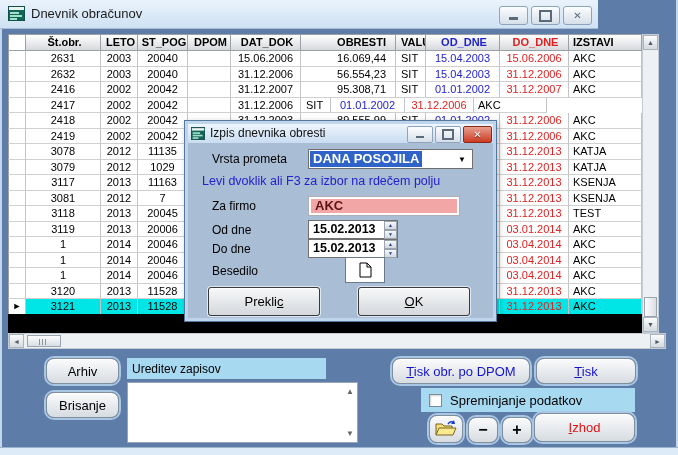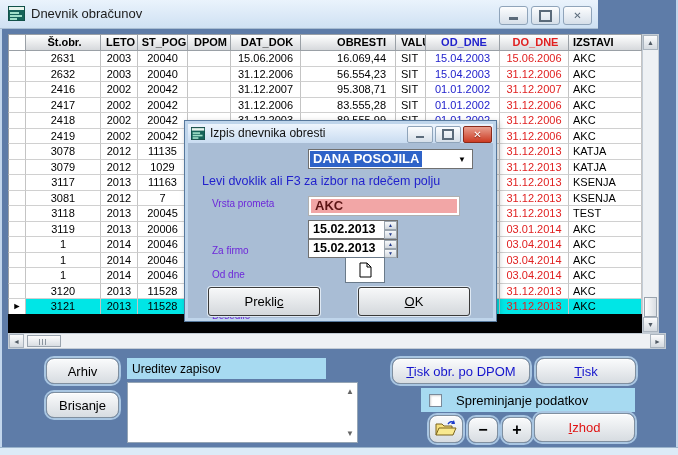--- a/index.html
+++ b/index.html
@@ -59,21 +59,21 @@
   .btn-arhiv{position:absolute;left:46px;top:358px;width:73px;height:26px;}
   .btn-brisanje{position:absolute;left:46px;top:392px;width:73px;height:26px;}
   .banner{position:absolute;left:127px;top:358px;width:199px;height:21px;background:#a7daf1;
           display:flex;align-items:center;gap:17px;padding-left:5px;box-sizing:border-box;font-size:12px;color:#000;}
   .notes{position:absolute;left:127px;top:382px;width:231px;height:61px;background:#fff;border:1px solid #95a5b5;box-sizing:border-box;}
   .notes .n-up{position:absolute;right:3px;top:4px;font-size:8px;color:#666;}
   .notes .n-down{position:absolute;right:3px;bottom:4px;font-size:8px;color:#666;}
   .btn-dpom{position:absolute;left:392px;top:358px;width:138px;height:26px;color:#1414cc;}
   .btn-tisk{position:absolute;left:536px;top:358px;width:100px;height:26px;color:#1414cc;}
   .check-strip{position:absolute;left:421px;top:388px;width:214px;height:24px;background:#a7daf1;
-               display:flex;align-items:center;gap:14px;padding-left:8px;box-sizing:border-box;font-size:13px;color:#000;}
+               display:flex;align-items:center;gap:8px;padding-left:8px;box-sizing:border-box;font-size:13px;color:#000;}
   .checkbox{width:13px;height:13px;background:#fff;border:1px solid #7a8a9a;box-sizing:border-box;
             box-shadow:inset 1px 1px 2px rgba(0,0,0,.18);}
   .btn-folder{position:absolute;left:429px;top:415px;width:34px;height:28px;}
   .btn-minus{position:absolute;left:468px;top:417px;width:30px;height:26px;font-size:16px;font-weight:bold;}
   .btn-plus{position:absolute;left:502px;top:417px;width:30px;height:26px;font-size:16px;font-weight:bold;}
   .btn-izhod{position:absolute;left:534px;top:413px;width:101px;height:29px;color:#e01414;}
   .status-strip{position:absolute;left:0;top:447px;width:678px;height:8px;background:#dcebf7;border-top:1px solid #9ab4cc;}
   
   .dialog{position:absolute;left:184px;top:120px;width:313px;height:202px;box-sizing:border-box;
           border:1px solid #56789c;background:#bfd5eb;padding:3px;box-shadow:2px 2px 6px rgba(0,0,0,.25);}
@@ -81,21 +81,21 @@
   .dlg-icon{position:absolute;left:3px;top:3px;width:14px;height:13px;}
   .dlg-title{position:absolute;left:22px;top:2px;font-size:12px;color:#111;}
   .dlg-btns{position:absolute;right:1px;top:2px;display:flex;gap:2px;}
   .dbtn{width:24px;height:15px;border:1px solid #8fa4ba;border-radius:2px;
         background:linear-gradient(#fcfdfe,#d6dfe9);display:flex;align-items:center;justify-content:center;}
   .dbtn.close{width:27px;border:1px solid #8a2a1a;background:linear-gradient(#e89f8f,#cc3b23);}
   .dbtn .glyph-min{margin-top:5px;width:8px;height:2px;}
   .dbtn .glyph-max{width:8px;height:7px;border-width:2px;}
   .glyph-xw{font-size:10px;font-weight:bold;color:#fff;line-height:1;text-shadow:0 1px 1px #801808;}
   .dlg-body{position:relative;height:175px;background:#a9bdd5;}
-  .dlbl{position:absolute;left:24px;font-size:10px;color:#6d28d9;margin-top:46px;}
+  .dlbl{position:absolute;left:24px;font-size:12px;color:#000000;}
   .combo{position:absolute;left:120px;top:6px;width:165px;height:20px;background:#fff;border:1px solid #707070;box-sizing:border-box;}
   .combo-sel{position:absolute;left:1px;top:1px;height:16px;background:#2f63c8;color:#fff;
              font-size:13px;font-weight:bold;padding:0 3px;line-height:16px;}
   .combo-arrow{position:absolute;right:6px;top:5px;font-size:8px;color:#000;}
   .hint{position:absolute;left:14px;top:31px;font-size:12.5px;color:#2222cc;}
   .firm-field{position:absolute;left:120px;top:53px;width:152px;height:20px;background:#f2a6a6;
               border:1px solid #b0b0b0;box-shadow:inset 0 0 0 2px #fff;box-sizing:border-box;
               font-size:13px;font-weight:bold;color:#5c1414;line-height:18px;padding-left:6px;}
   .datefield{position:absolute;left:120px;width:90px;height:19px;background:#fff;border:1px solid #707070;box-sizing:border-box;}
   .datefield .dval{position:absolute;left:4px;top:1px;font-size:12.5px;font-weight:bold;color:#000;}
@@ -191,21 +191,20 @@
         <div class="cell c8">31.12.2007</div>
         <div class="cell c9">AKC</div>
       </div>
       <div class="trow">
         <div class="cell gutter"></div>
         <div class="cell c0">2417</div>
         <div class="cell c1">2002</div>
         <div class="cell c2">20042</div>
         <div class="cell c3"></div>
         <div class="cell c4">31.12.2006</div>
-        <div class="cell c5">83.555,28</div>
         <div class="cell c6">SIT</div>
         <div class="cell c7">01.01.2002</div>
         <div class="cell c8">31.12.2006</div>
         <div class="cell c9">AKC</div>
       </div>
       <div class="trow">
         <div class="cell gutter"></div>
         <div class="cell c0">2418</div>
         <div class="cell c1">2002</div>
         <div class="cell c2">20042</div>

